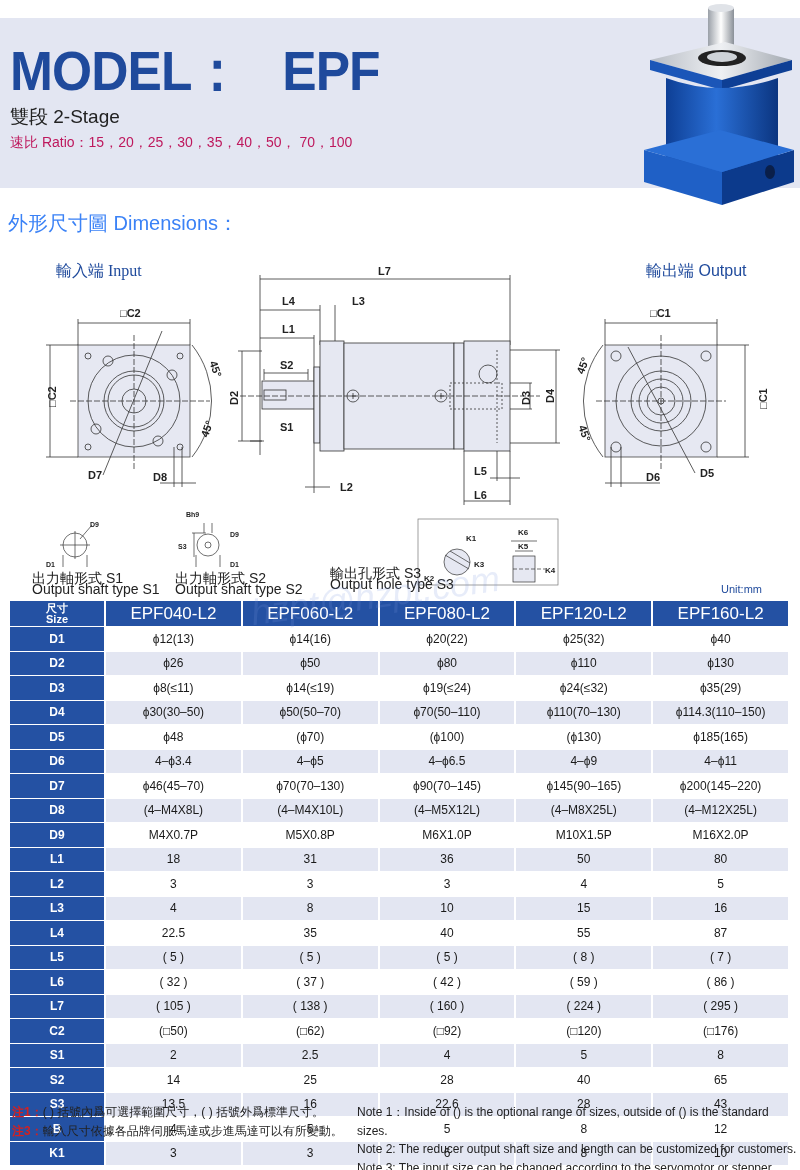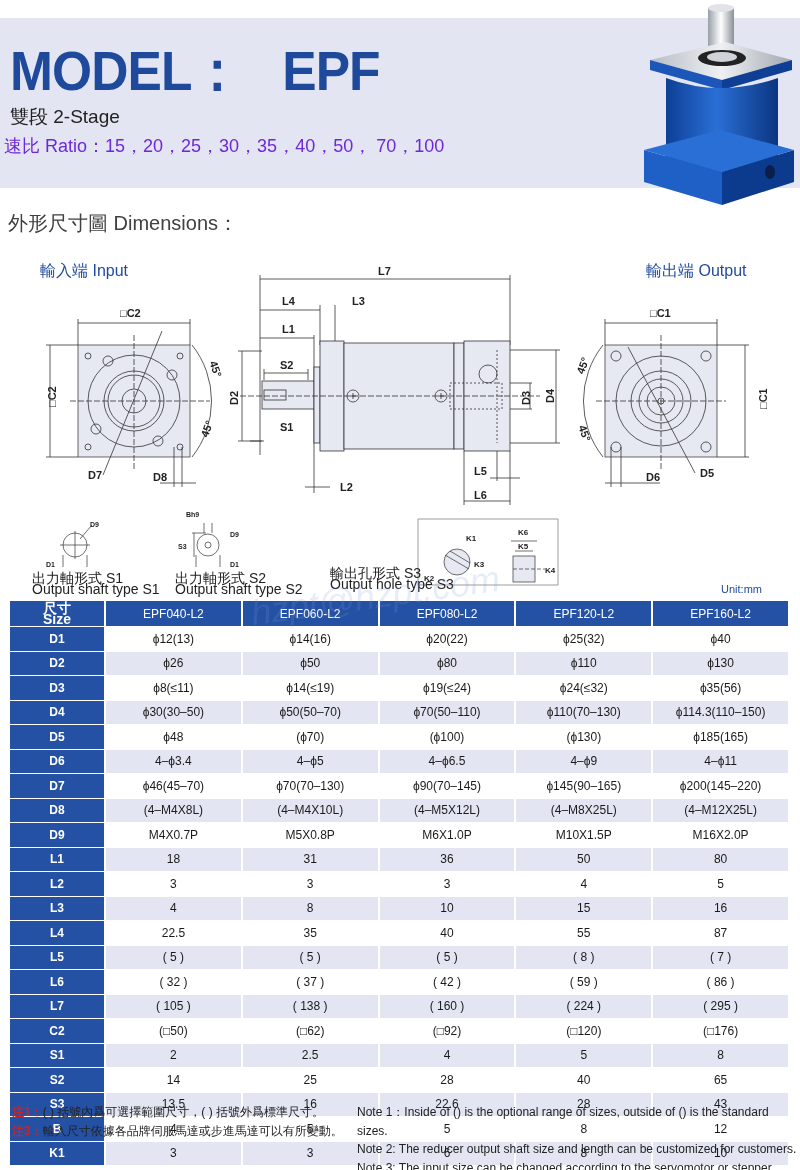--- a/index.html
+++ b/index.html
@@ -3,40 +3,40 @@
 <meta charset="utf-8">
 <style>
   * { box-sizing: border-box; margin: 0; padding: 0; }
   html, body { width: 800px; height: 1170px; background: #ffffff; overflow: hidden; }
   body { font-family: "Liberation Sans", "DejaVu Sans", sans-serif; color: #1a1a1a; position: relative; }
 
   .hero { position: absolute; left: 0; top: 18px; width: 800px; height: 170px; background: #e3e6f2; }
   .model-title { position: absolute; left: 10px; top: 34px; font-family: "Liberation Sans", sans-serif; font-weight: bold;
     font-size: 56px; color: #1f4a9c; letter-spacing: -1px; transform: scaleX(0.92); transform-origin: left; }
   .stage { position: absolute; left: 10px; top: 104px; font-size: 19px; color: #222; }
-  .ratio { position: absolute; left: 4px; top: 134px; font-size: 18px; color: #6d28d9; }
+  .ratio { position: absolute; left: 10px; top: 134px; font-size: 14px; color: #be185d; }
 
   .product { position: absolute; left: 610px; top: 0; width: 190px; height: 215px; }
 
-  .section-title { position: absolute; left: 8px; top: 210px; font-size: 20px; color: #404040; }
+  .section-title { position: absolute; left: 8px; top: 210px; font-size: 20px; color: #3b82f6; }
 
   .view-label { position: absolute; font-size: 16px; color: #1f4a9c; }
-  .view-input { left: 40px; top: 261px; }
+  .view-input { left: 56px; top: 261px; font-family: Liberation Serif, serif; }
   .view-output { left: 646px; top: 261px; }
 
   .drawing { position: absolute; left: 0; top: 255px; width: 800px; height: 340px; }
   .drawing svg text { font-family: "Liberation Sans", sans-serif; font-size: 11px; fill: #222; font-weight: bold; }
 
   .shaft-caption { position: absolute; font-size: 14px; line-height: 11px; color: #222; }
   .unit { position: absolute; right: 38px; top: 583px; font-size: 11px; color: #1f4a9c; }
 
   table.spec { position: absolute; left: 8px; top: 600px; width: 782px; border-collapse: separate; border-spacing: 2px 1px; table-layout: fixed; }
   table.spec th, table.spec td { text-align: center; font-size: 12px; height: 23.5px; padding: 0; white-space: nowrap; }
-  table.spec thead th { background: #2451a3; color: #fff; font-weight: normal; font-size: 12px; height: 25px; }
-  table.spec thead th.size-head { font-size: 14px; line-height: 11px; font-weight: bold; }
+  table.spec thead th { background: #2451a3; color: #fff; font-weight: normal; font-size: 17px; height: 25px; }
+  table.spec thead th.size-head { font-size: 11px; line-height: 11px; font-weight: bold; }
   table.spec tbody th { background: #2451a3; color: #fff; font-weight: bold; font-size: 12px; }
   table.spec tbody tr:nth-child(odd) td { background: #ffffff; }
   table.spec tbody tr:nth-child(even) td { background: #e3e6f2; }
 
   .watermark { position: absolute; left: 250px; top: 575px; font-size: 36px; color: rgba(120,150,220,0.18); font-style: italic; transform: rotate(-8deg); pointer-events: none; }
 
   .notes-cn { position: absolute; left: 12px; top: 1103px; font-size: 12px; line-height: 18.5px; color: #222; }
   .notes-cn .tag { color: #d42020; font-weight: bold; }
   .notes-en { position: absolute; left: 357px; top: 1103px; font-size: 12px; line-height: 18.5px; color: #222; }
 </style>
@@ -312,21 +312,21 @@
         <td>ϕ80</td>
         <td>ϕ110</td>
         <td>ϕ130</td>
       </tr>
       <tr>
         <th>D3</th>
         <td>ϕ8(≤11)</td>
         <td>ϕ14(≤19)</td>
         <td>ϕ19(≤24)</td>
         <td>ϕ24(≤32)</td>
-        <td>ϕ35(56)</td>
+        <td>ϕ35(29)</td>
       </tr>
       <tr>
         <th>D4</th>
         <td>ϕ30(30–50)</td>
         <td>ϕ50(50–70)</td>
         <td>ϕ70(50–110)</td>
         <td>ϕ110(70–130)</td>
         <td>ϕ114.3(110–150)</td>
       </tr>
       <tr>

